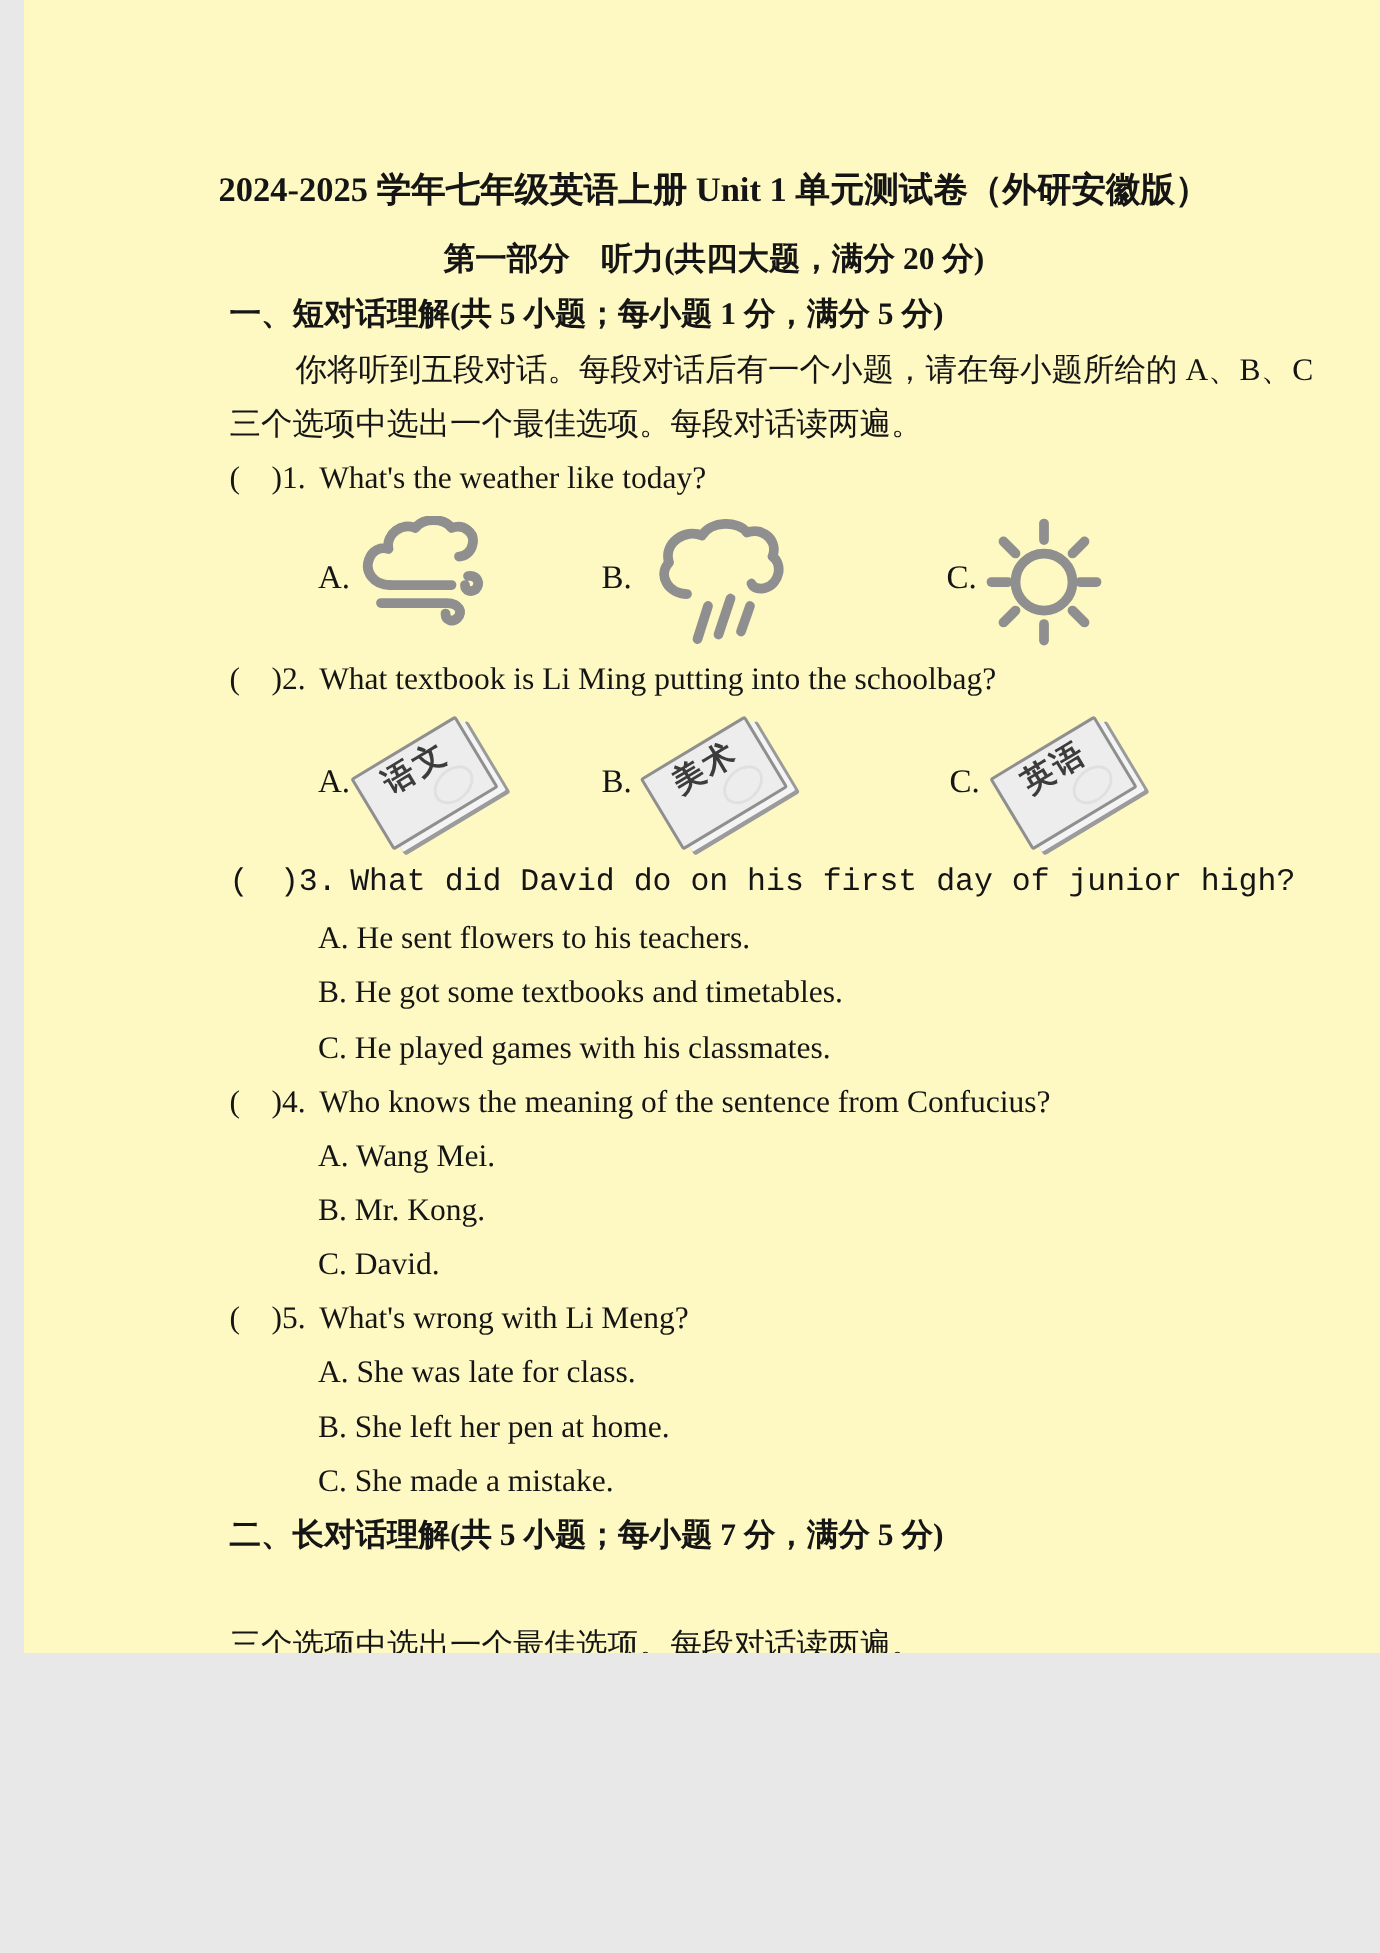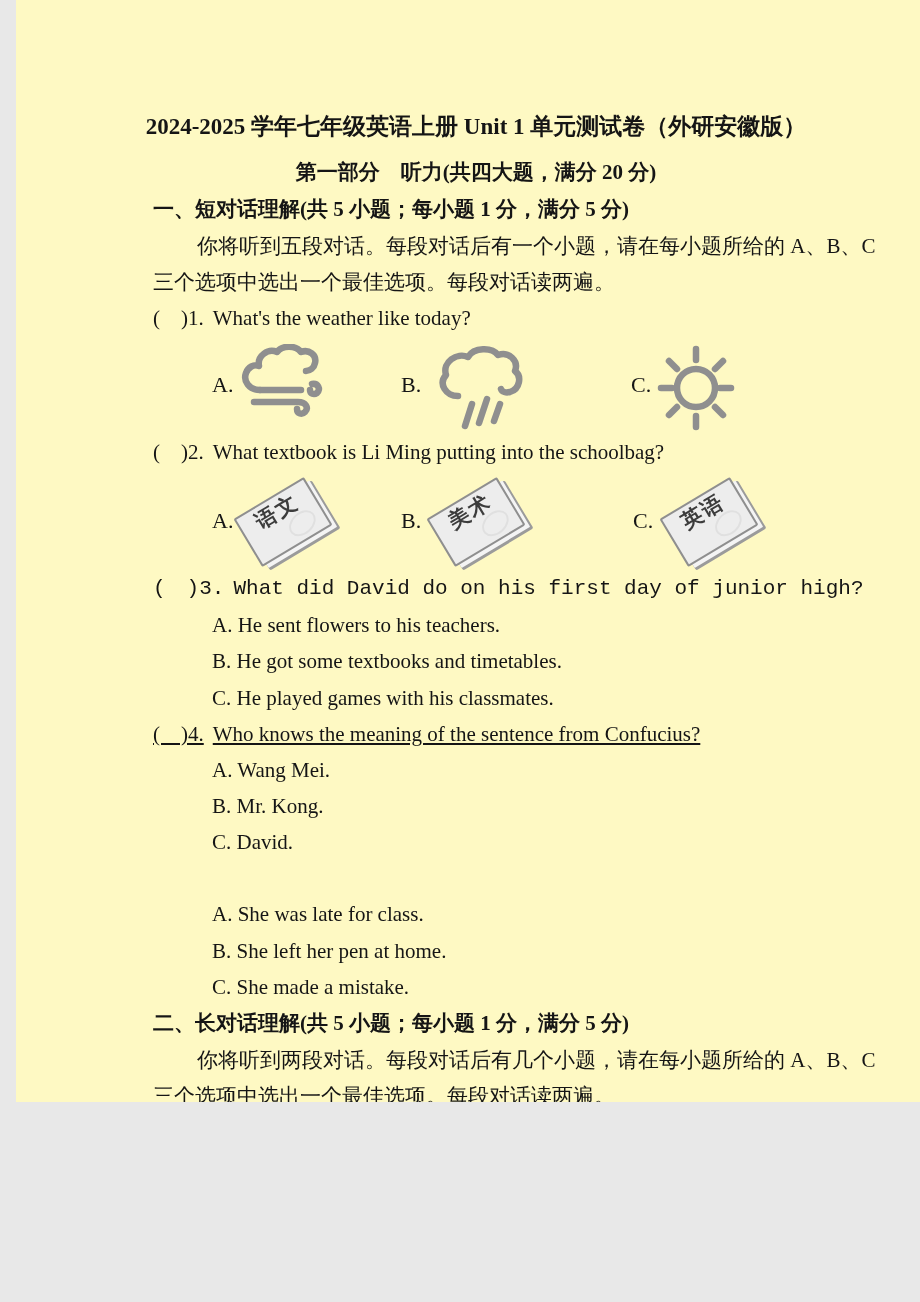--- a/index.html
+++ b/index.html
@@ -93,31 +93,33 @@
     </div>
   </div>
 
   <div class="line ql" style="top:574px;font-family:Liberation Mono, monospace;">
     <span class="q-prefix">(　)3.</span><span>What did David do on his first day of junior high?</span>
   </div>
   <div class="line opt" style="top:610px;">A. He sent flowers to his teachers.</div>
   <div class="line opt" style="top:683px;">C. He played games with his classmates.</div>
   <div class="line opt" style="top:646px;">B. He got some textbooks and timetables.</div>
 
-  <div class="line ql" style="top:719px;text-decoration:underline;">
+  <div class="line ql" style="top:719px;">
     <span class="q-prefix">(　)4.</span><span>Who knows the meaning of the sentence from Confucius?</span>
   </div>
   <div class="line opt" style="top:755px;">A. Wang Mei.</div>
   <div class="line opt" style="top:791px;">B. Mr. Kong.</div>
   <div class="line opt" style="top:827px;">C. David.</div>
 
+  <div class="line ql" style="top:863px;">
+    <span class="q-prefix">(　)5.</span><span>What's wrong with Li Meng?</span>
+  </div>
   <div class="line opt" style="top:899px;">A. She was late for class.</div>
   <div class="line opt" style="top:936px;">B. She left her pen at home.</div>
   <div class="line opt" style="top:972px;">C. She made a mistake.</div>
 
-  <div class="line ql b" style="top:1008px;">二、长对话理解(共 5 小题；每小题 1 分，满分 5 分)</div>
-  <div class="line" style="top:1045px;left:181px;">你将听到两段对话。每段对话后有几个小题，请在每小题所给的 A、B、C</div>
+  <div class="line ql b" style="top:1008px;">二、长对话理解(共 5 小题；每小题 7 分，满分 5 分)</div>
   <div class="line ql" style="top:1081px;">三个选项中选出一个最佳选项。每段对话读两遍。</div>
 
 
   <div class="pagenum" style="top:1201px;">1</div>
 
 </div>
 
 </body></html>

